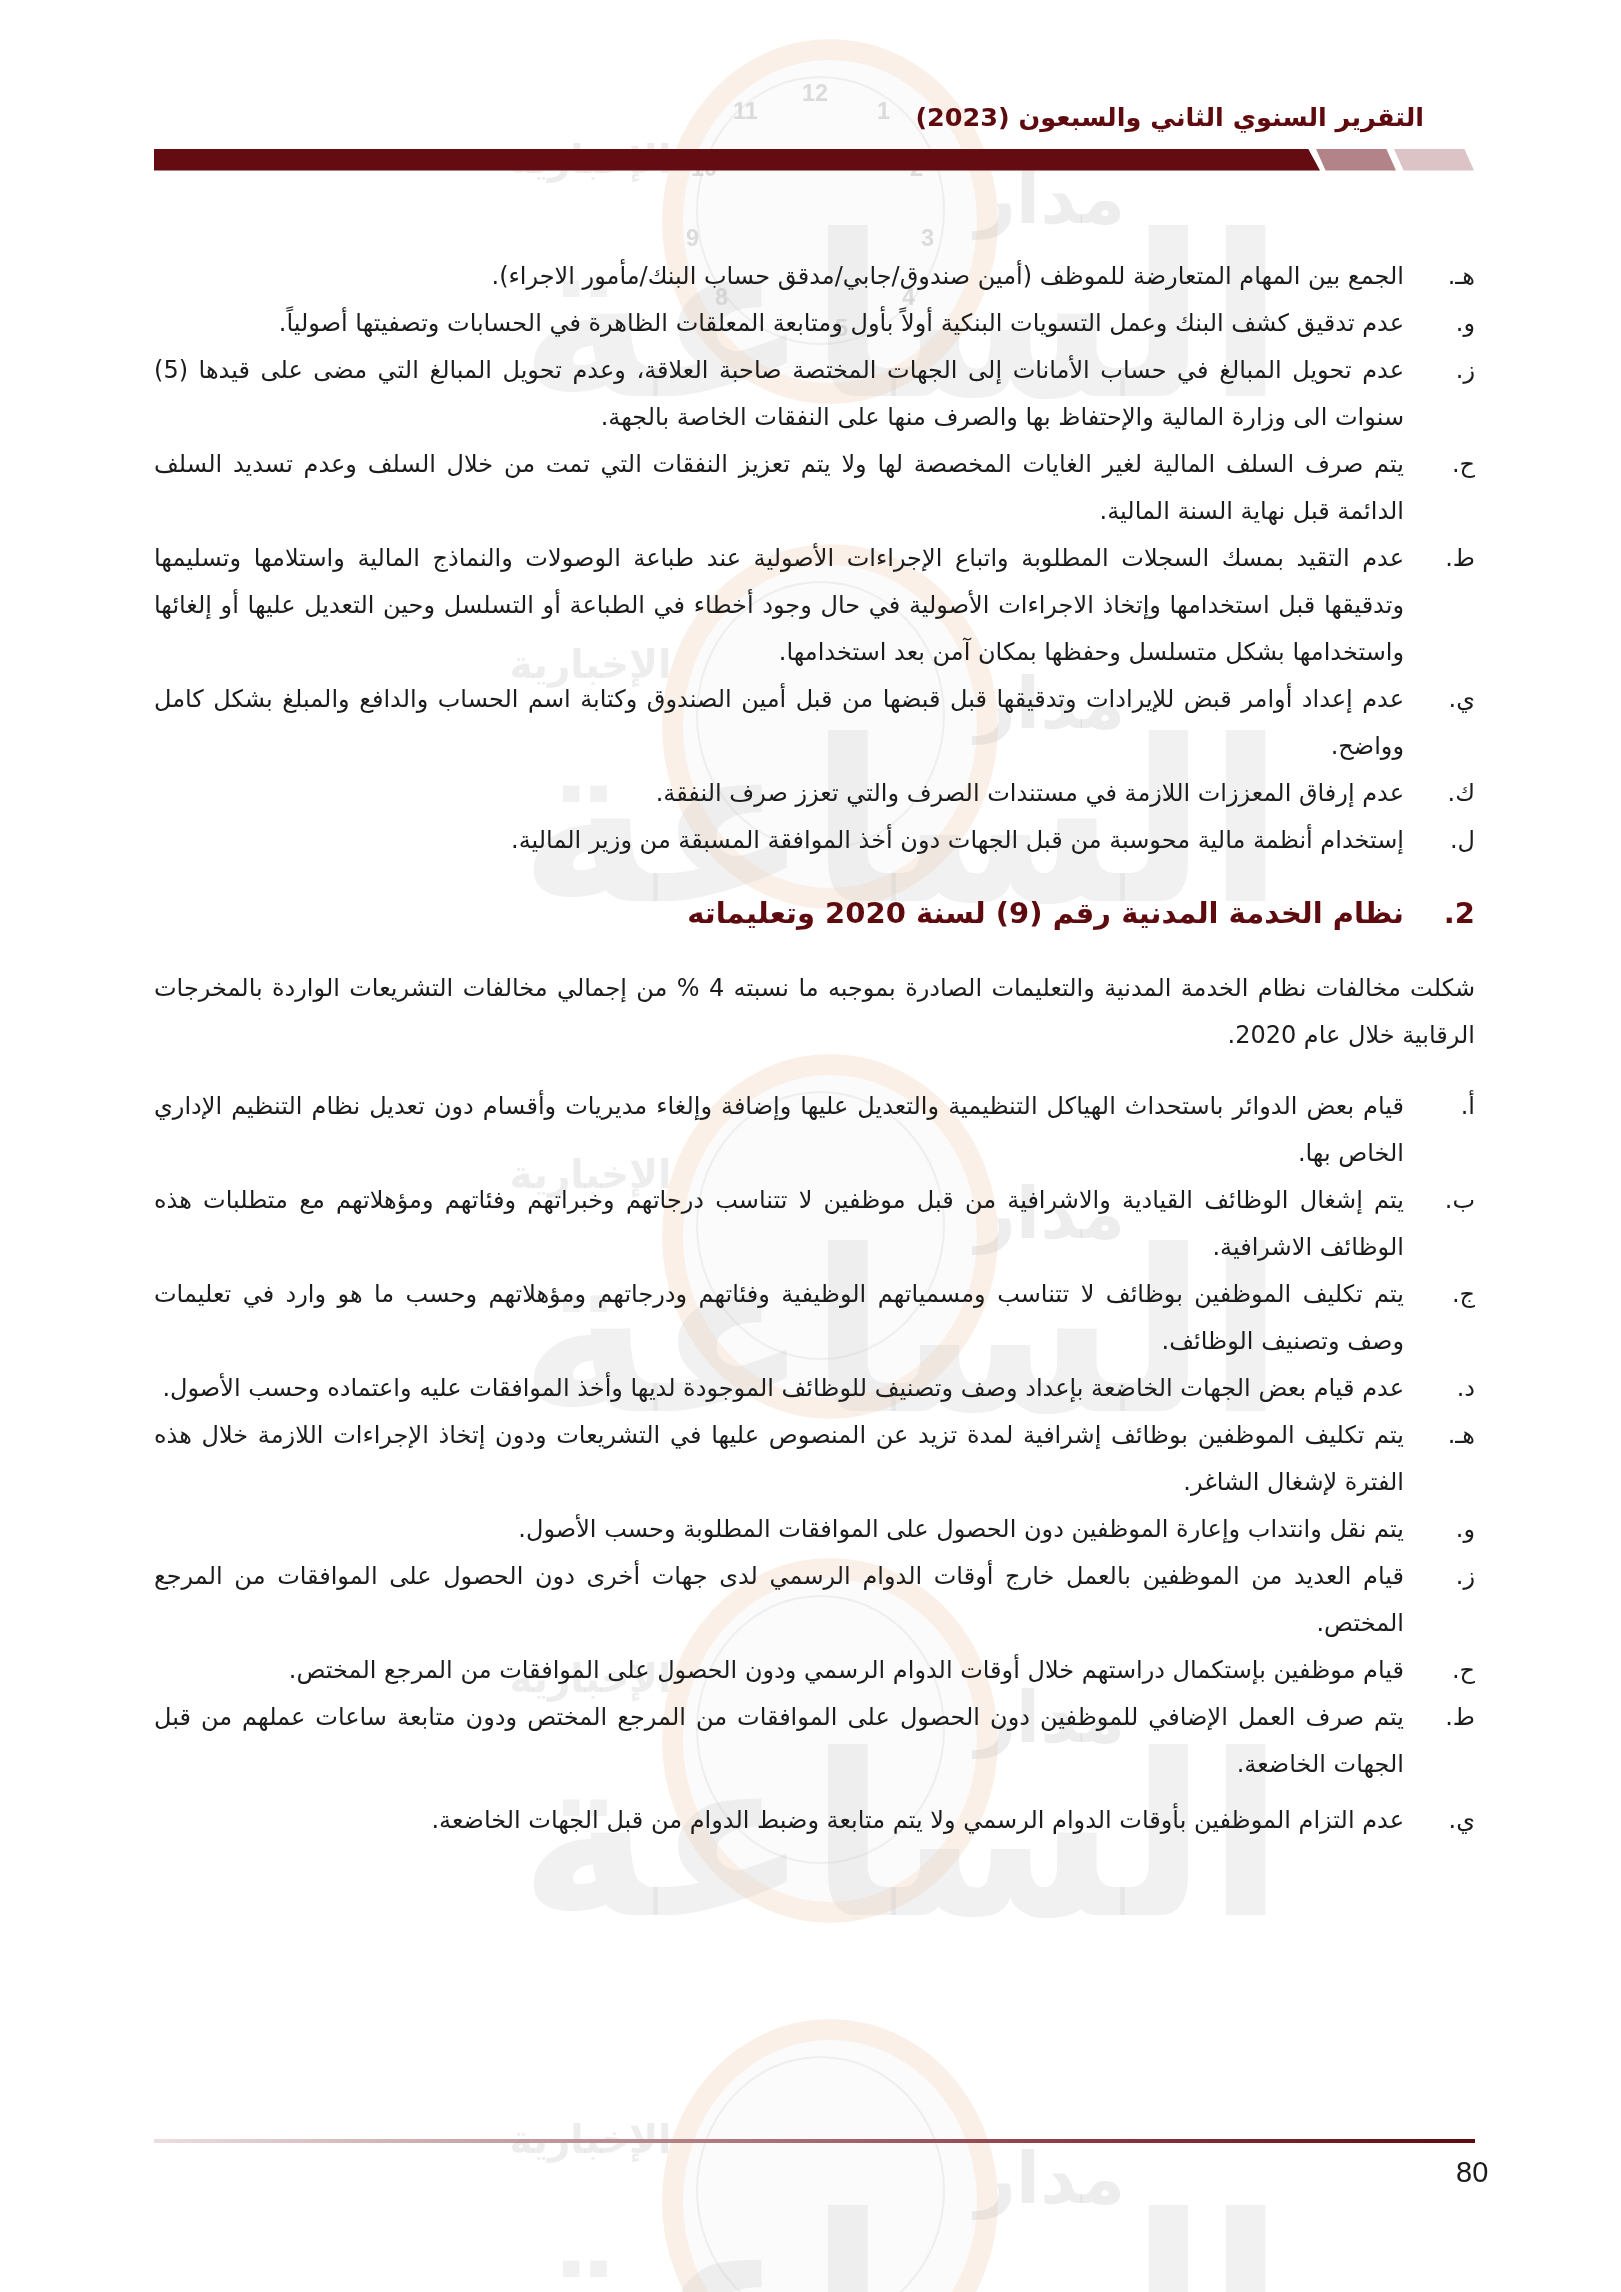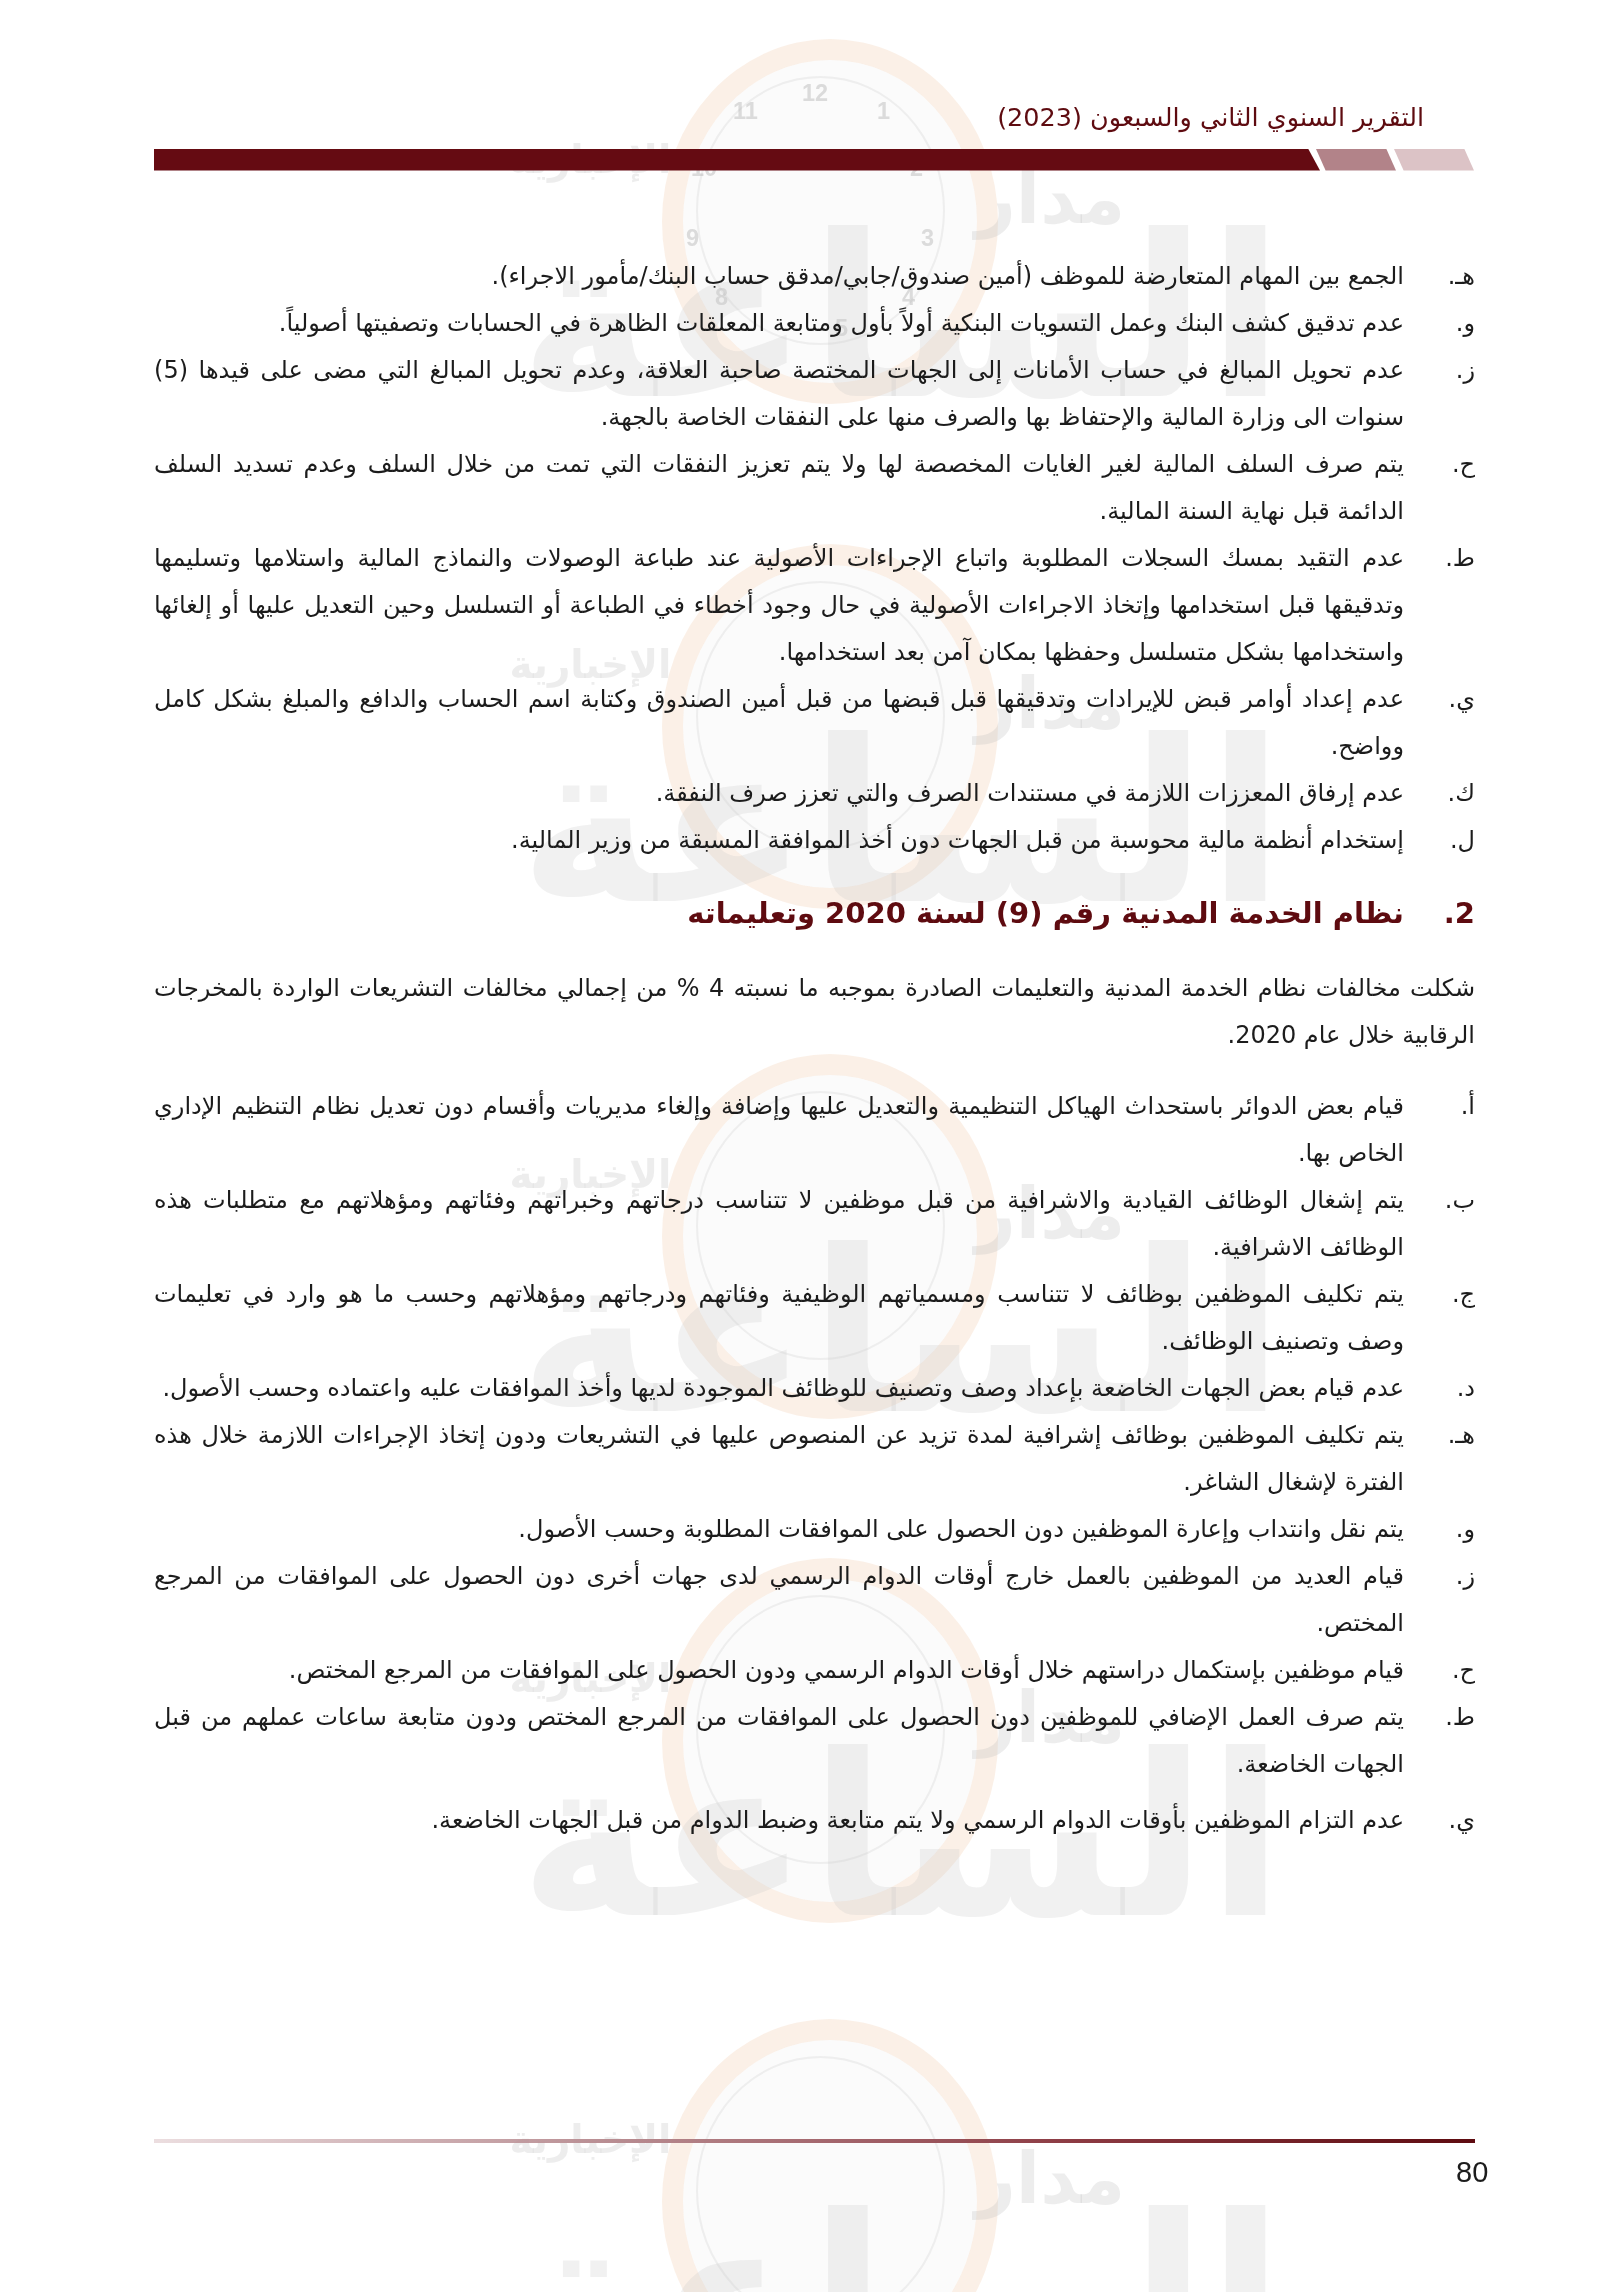--- a/index.html
+++ b/index.html
@@ -89,21 +89,21 @@
       top: 102px;
       left: 154px;
       width: 1313px;
       z-index: 2;
     }
     .header-title {
       position: absolute;
       right: 43px;
       top: 0;
       font-family: "DejaVu Sans", sans-serif;
-      font-weight: normal;
+      font-weight: bold;
       font-size: 25.5px;
       color: #5e0b10;
       white-space: nowrap;
     }
     .header-bar {
       position: absolute;
       top: 47px;
       left: 0;
       height: 21.6px;
       width: 1313px;

